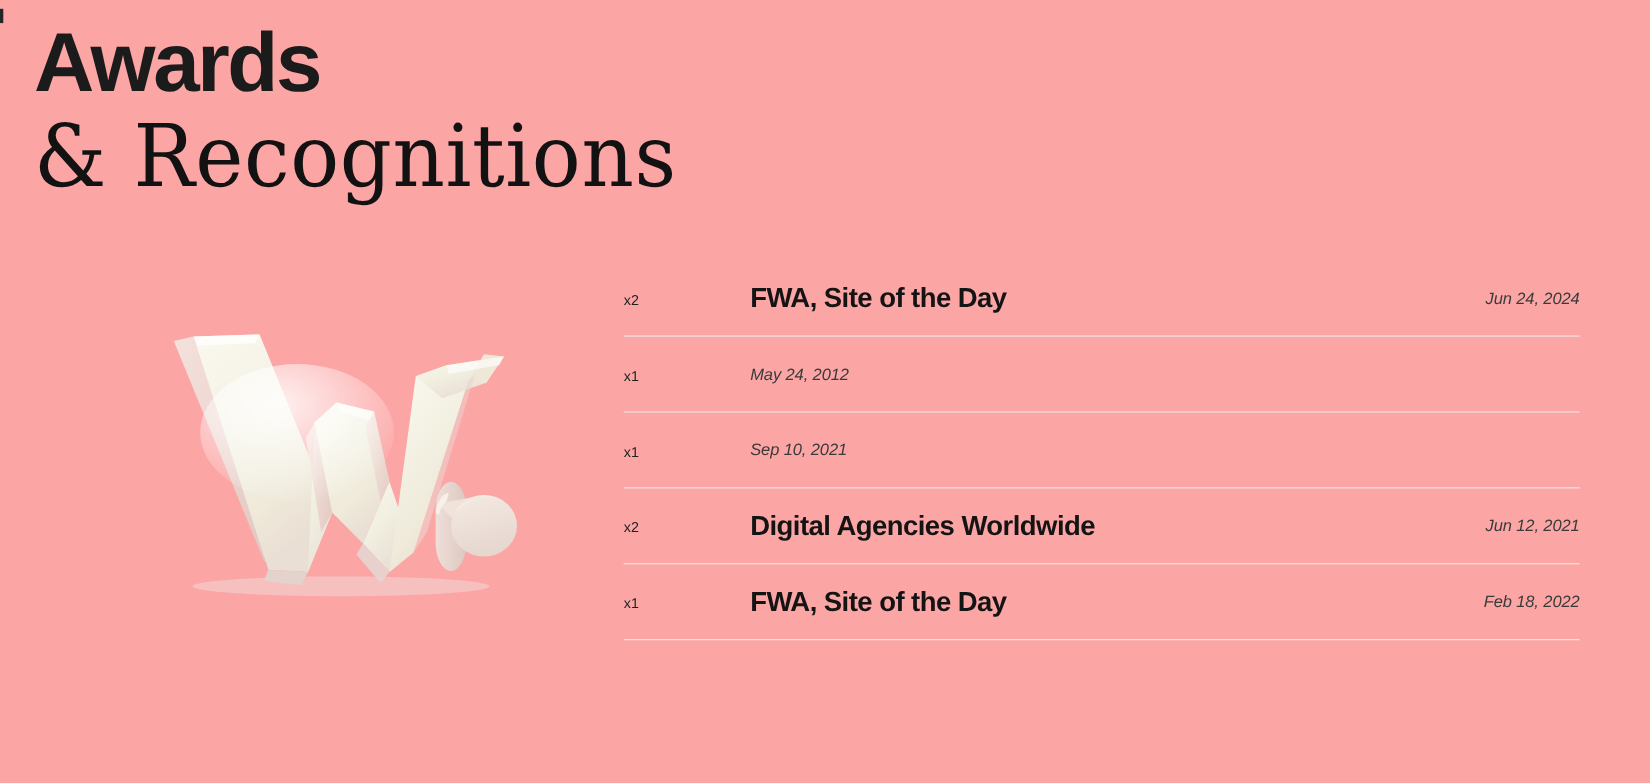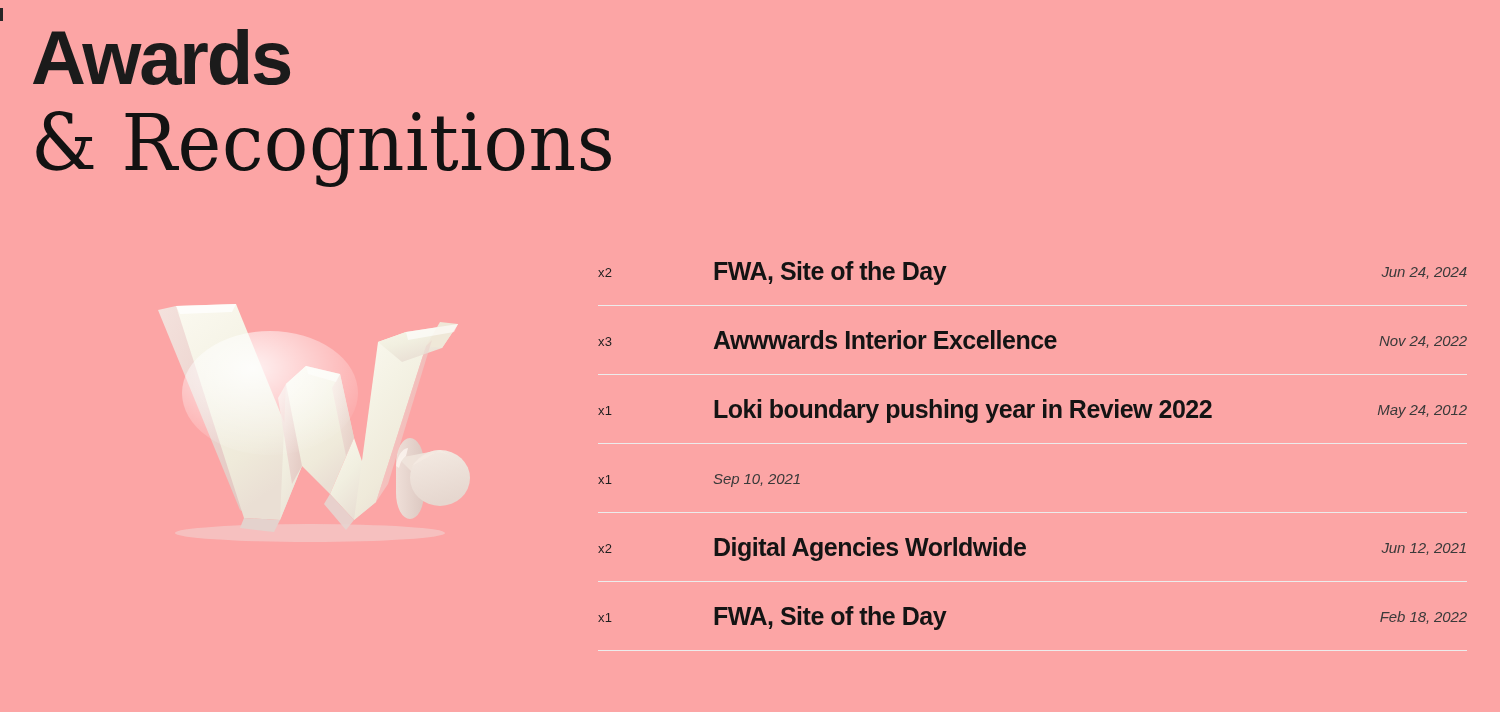--- a/index.html
+++ b/index.html
@@ -73,21 +73,21 @@
   }
   .logo-wrap svg {
     display: block;
     width: 340px;
     height: 255px;
   }
 
   
   .awards-list {
     position: absolute;
-    left: 598px;
+    left: 567px;
     top: 237px;
     width: 869px;
   }
   .award-row {
     position: relative;
     display: flex;
     align-items: center;
     height: 68px;
     border-bottom: 1px solid #ececec;
   }
@@ -250,29 +250,23 @@
   </div>
 
   <div class="awards-list">
 
     <div class="award-row">
       <span class="award-count">x2</span>
       <span class="award-title">FWA, Site of the Day</span>
       <span class="award-date">Jun 24, 2024</span>
     </div>
 
-    <div class="award-row">
-      <span class="award-count">x3</span>
-      <span class="award-title">Awwwards Interior Excellence</span>
-      <span class="award-date">Nov 24, 2022</span>
-    </div>
 
     <div class="award-row">
       <span class="award-count">x1</span>
-      <span class="award-title">Loki boundary pushing year in Review 2022</span>
       <span class="award-date">May 24, 2012</span>
     </div>
 
     <div class="award-row">
       <span class="award-count">x1</span>
       <span class="award-date">Sep 10, 2021</span>
     </div>
 
     <div class="award-row">
       <span class="award-count">x2</span>

